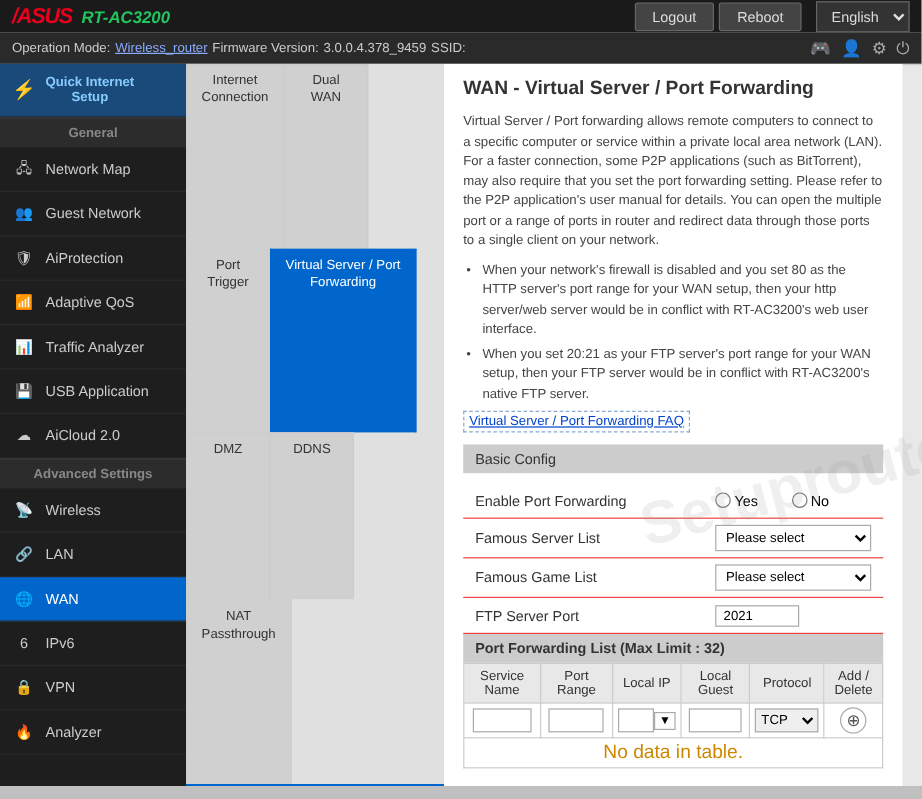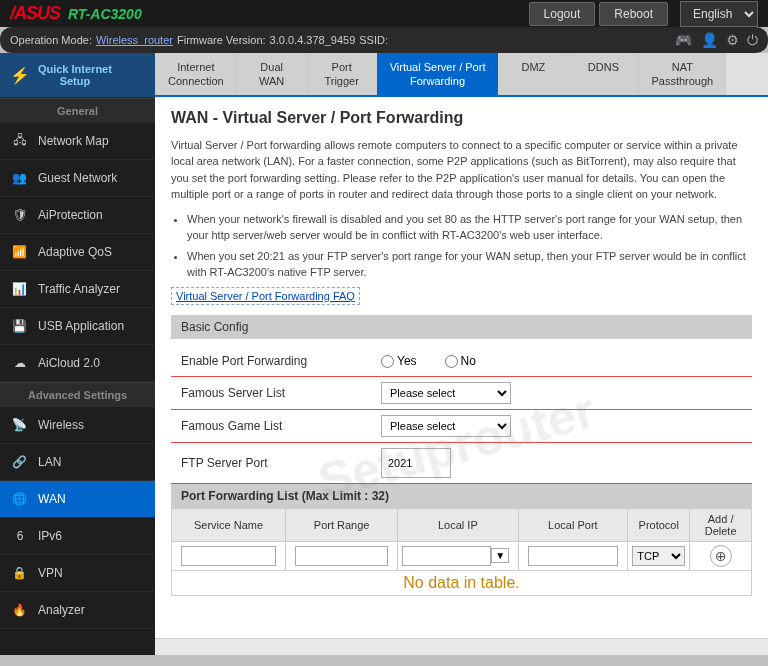--- a/index.html
+++ b/index.html
@@ -58,21 +58,20 @@
     
     .op-bar {
       background: #2a2a2a;
       color: #ccc;
       font-size: 11px;
       padding: 0 10px;
       display: flex;
       align-items: center;
       gap: 4px;
       height: 26px;
-      border-radius: 12px;
     }
     .op-bar a { color: #88aaff; text-decoration: underline; }
     .op-icons { margin-left: auto; display: flex; gap: 8px; color: #aaa; font-size: 14px; }
 
     
     .main-layout {
       display: flex;
       height: calc(666px - 64px);
     }
 
@@ -111,21 +110,21 @@
       justify-content: center;
       flex-shrink: 0;
     }
 
     
     .content-area {
       flex: 1;
       background: #f0f0f0;
       overflow-y: auto;
       display: flex;
-      flex-direction: column;
+      flex-direction: row;
     }
 
     
     .tabs-bar {
       background: #e0e0e0;
       display: flex;
       border-bottom: 2px solid #0066cc;
       flex-wrap: wrap;
     }
     .tab-item {
@@ -227,21 +226,21 @@
       padding: 2px 4px;
       font-size: 11px;
       width: 130px;
       height: 22px;
     }
     .text-input {
       border: 1px solid #aaa;
       background: white;
       padding: 2px 6px;
       font-size: 11px;
-      height: 30px;
+      height: 18px;
       width: 70px;
     }
 
     
     .pf-section-header {
       background: #cccccc;
       padding: 5px 10px;
       font-weight: bold;
       font-size: 12px;
       color: #333;
@@ -512,21 +511,21 @@
 
       
       <div class="pf-section-header">Port Forwarding List (Max Limit : 32)</div>
 
       <table class="pf-table">
         <thead>
           <tr>
             <th>Service Name</th>
             <th>Port Range</th>
             <th>Local IP</th>
-            <th>Local Port</th>
+            <th>Local Guest</th>
             <th>Protocol</th>
             <th>Add / Delete</th>
           </tr>
         </thead>
         <tbody>
           <tr>
             <td><input type="text" style=""></td>
             <td><input type="text" style=""></td>
             <td>
               <div style="display:flex;align-items:center;">

